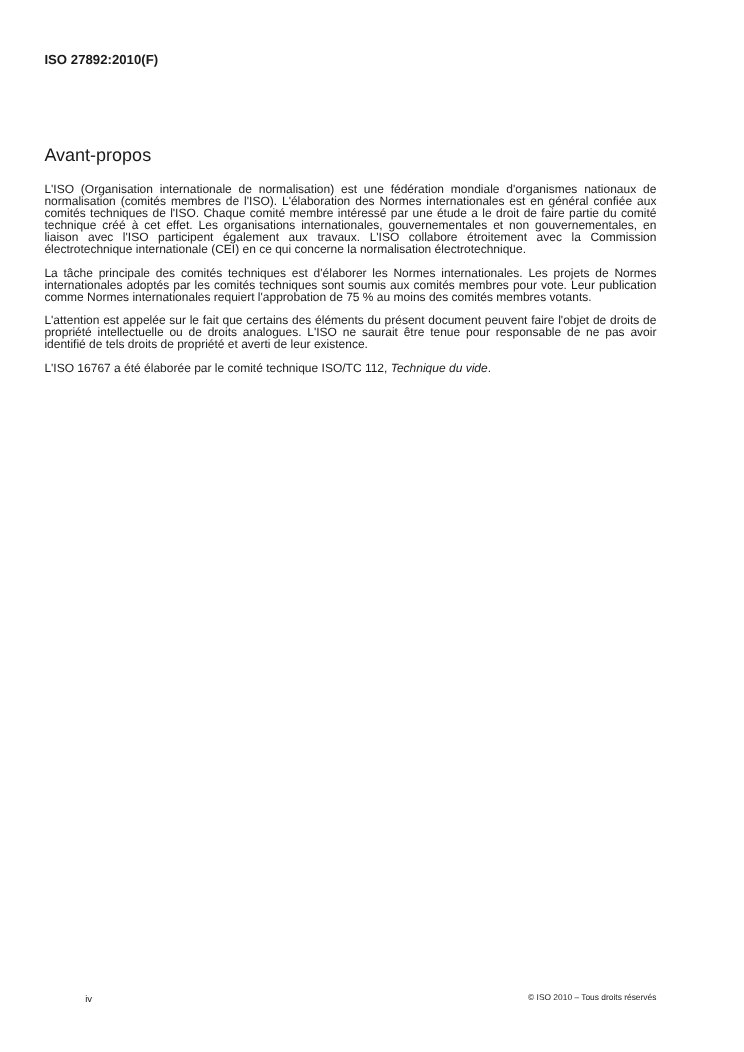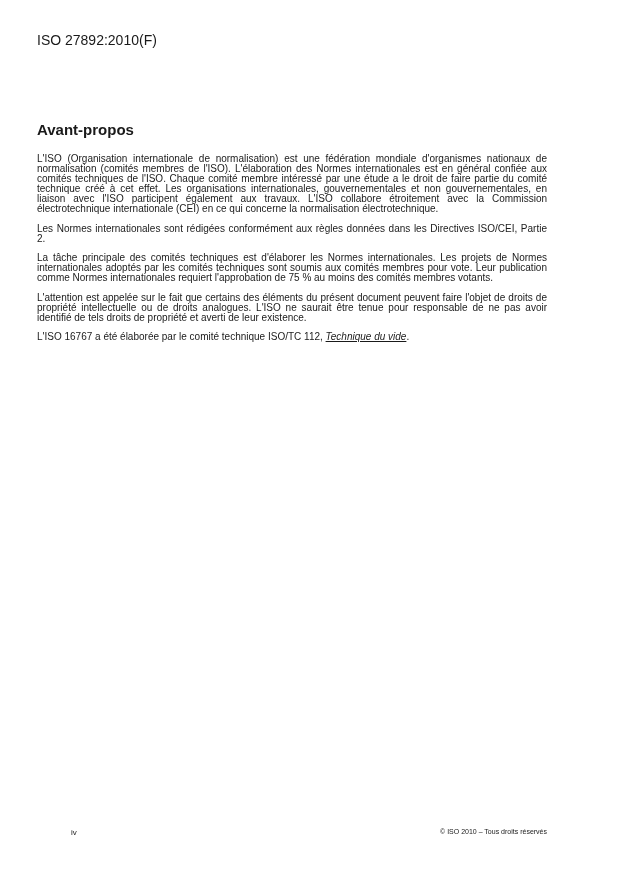--- a/index.html
+++ b/index.html
@@ -1,33 +1,32 @@
 <!DOCTYPE html>
 <html><head>
   <meta charset="utf-8">
   <style>
     html, body { margin: 0; padding: 0; background: #ffffff; }
     body { width: 620px; height: 877px; position: relative; overflow: hidden; font-family: "Liberation Sans", sans-serif; color: #1a1a1a; }
-    .header { position: absolute; left: 37px; top: 32px; font-size: 14px; font-weight: normal; }
-    .title { position: absolute; left: 37px; top: 121px; font-size: 15px; font-weight: bold; }
+    .header { position: absolute; left: 37px; top: 44px; font-size: 11px; font-weight: bold; }
+    .title { position: absolute; left: 37px; top: 121px; font-size: 15px; font-weight: normal; }
     .body { position: absolute; left: 37px; top: 154px; width: 510px; font-size: 10px; line-height: 10px; }
     .body p { margin: 0 0 9.5px 0; text-align: justify; }
     .footer-page { position: absolute; left: 52px; top: 828px; font-size: 8px; padding-left: 19px; }
     .footer-copy { position: absolute; right: 73px; top: 828px; font-size: 7px; }
-    em { font-style: italic; text-decoration: underline; }
+    em { font-style: italic; }
   </style>
 </head>
 <body>
 
 <div class="header">ISO 27892:2010(F)</div>
 
 <div class="title">Avant-propos</div>
 
 <div class="body">
   <p>L'ISO (Organisation internationale de normalisation) est une fédération mondiale d'organismes nationaux de normalisation (comités membres de l'ISO). L'élaboration des Normes internationales est en général confiée aux comités techniques de l'ISO. Chaque comité membre intéressé par une étude a le droit de faire partie du comité technique créé à cet effet. Les organisations internationales, gouvernementales et non gouvernementales, en liaison avec l'ISO participent également aux travaux. L'ISO collabore étroitement avec la Commission électrotechnique internationale (CEI) en ce qui concerne la normalisation électrotechnique.</p>
-  <p>Les Normes internationales sont rédigées conformément aux règles données dans les Directives ISO/CEI, Partie 2.</p>
   <p>La tâche principale des comités techniques est d'élaborer les Normes internationales. Les projets de Normes internationales adoptés par les comités techniques sont soumis aux comités membres pour vote. Leur publication comme Normes internationales requiert l'approbation de 75 % au moins des comités membres votants.</p>
   <p>L'attention est appelée sur le fait que certains des éléments du présent document peuvent faire l'objet de droits de propriété intellectuelle ou de droits analogues. L'ISO ne saurait être tenue pour responsable de ne pas avoir identifié de tels droits de propriété et averti de leur existence.</p>
   <p><span>L'ISO 16767 a été élaborée par le comité technique ISO/TC 112, </span><em>Technique du vide</em><span>.</span></p>
 </div>
 
 <div class="footer-page">iv</div>
 <div class="footer-copy">© ISO 2010 – Tous droits réservés</div>
 
 </body></html>

